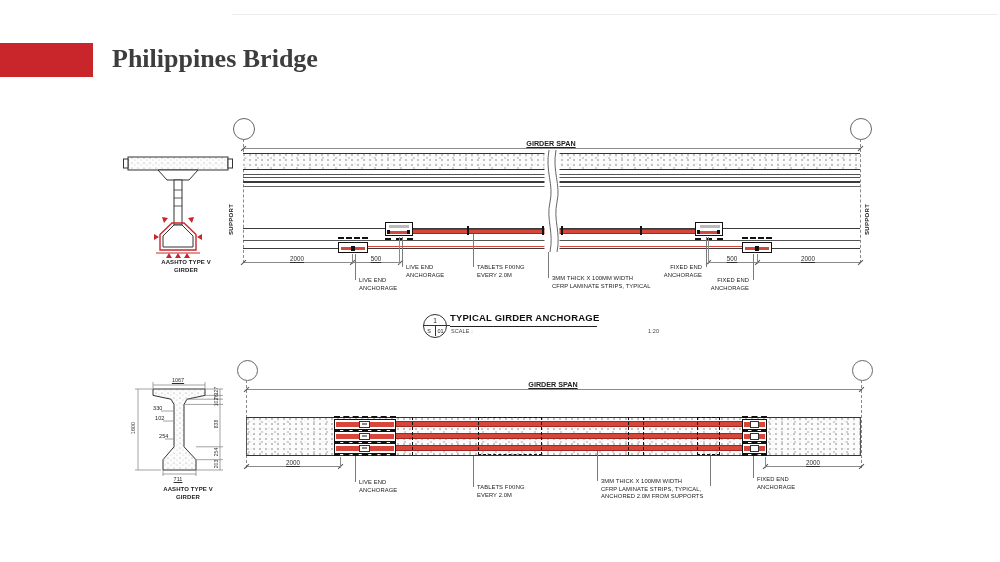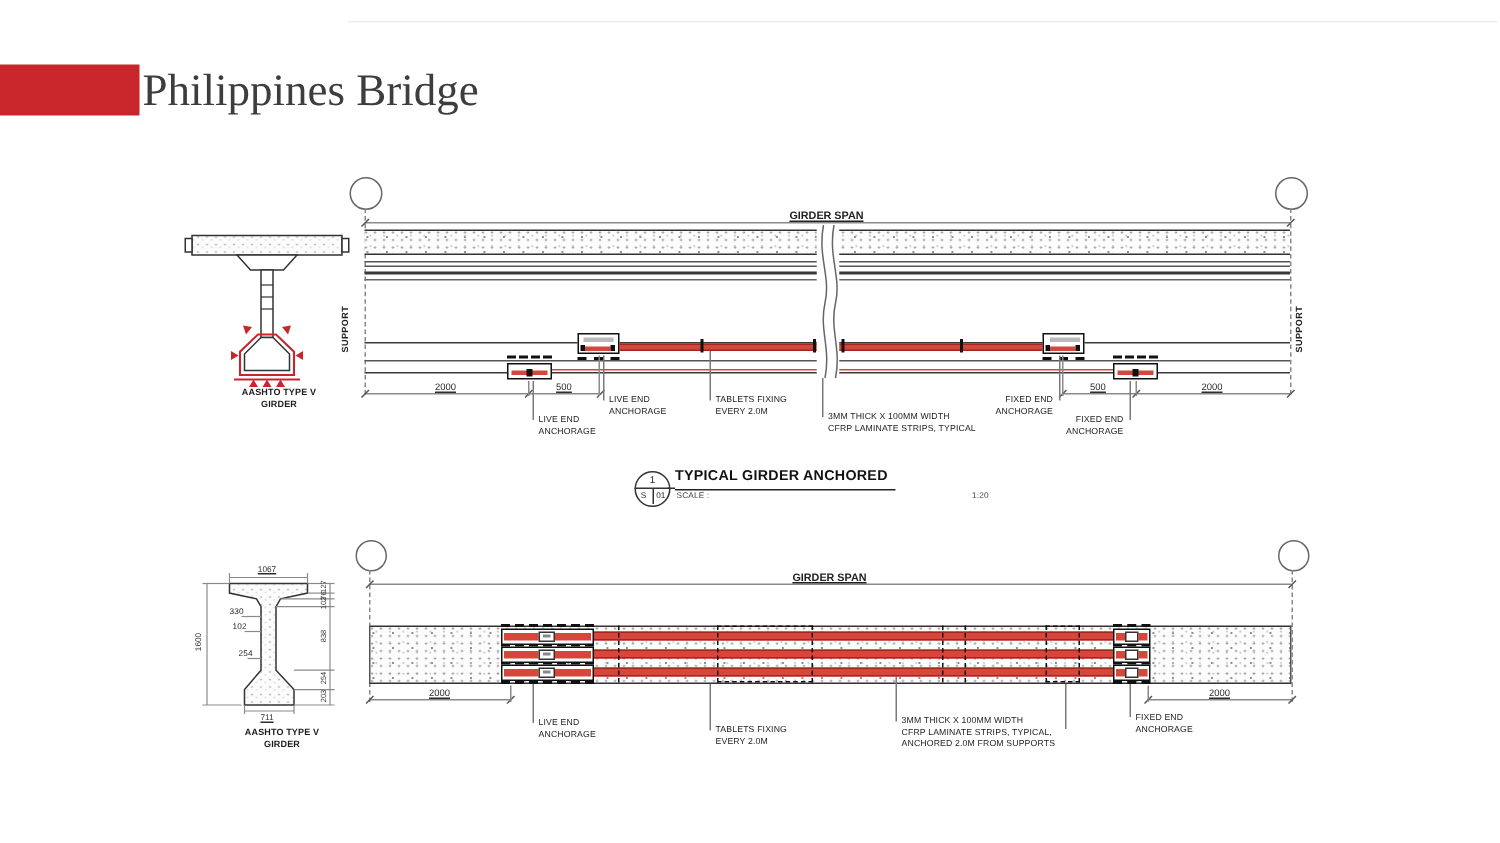--- a/index.html
+++ b/index.html
@@ -33,21 +33,21 @@
   .rot{position:absolute;font-size:5px;color:#333;transform:rotate(-90deg);text-align:center;white-space:nowrap;}
   svg{position:absolute;overflow:visible;}
 </style>
 </head>
 <body>
 
 <div class="slide">
 
   <div class="abs" style="left:232px;top:14px;width:766px;height:1px;background:#ececec;"></div>
   <div class="abs" style="left:0;top:43px;width:93px;height:34px;background:#C9262C;"></div>
-  <div class="abs" style="left:95px;top:44px;font-family:'Liberation Serif',serif;font-weight:normal;font-size:30px;color:#3d3d3d;">Philippines Bridge</div>
+  <div class="abs" style="left:112px;top:44px;font-family:'Liberation Serif',serif;font-weight:bold;font-size:26px;color:#3d3d3d;">Philippines Bridge</div>
 
   <div>
 
     <div class="circle" style="left:233px;top:118px;width:20px;height:20px;"></div>
     <div class="circle" style="left:850px;top:118px;width:20px;height:20px;"></div>
     <div class="supline" style="left:243px;top:139px;height:124px;"></div>
     <div class="supline" style="left:860px;top:139px;height:124px;"></div>
     <div class="vtext" style="left:228px;top:193px;height:42px;">SUPPORT</div>
     <div class="vtext" style="left:864px;top:193px;height:42px;">SUPPORT</div>
 
@@ -188,21 +188,21 @@
     </svg>
 
     <div class="circle" style="left:423px;top:314px;width:22px;height:22px;border-color:#333;">
       <div class="abs" style="left:-1px;top:10px;width:23px;height:1px;background:#333;"></div>
       <div class="abs" style="left:10.5px;top:11px;width:1px;height:10px;background:#333;"></div>
       <div class="abs ctr" style="left:0;top:2px;width:22px;font-size:6.5px;color:#222;">1</div>
       <div class="abs ctr" style="left:0;top:12.5px;width:10px;font-size:5.5px;color:#222;">S</div>
       <div class="abs ctr" style="left:11px;top:12.5px;width:11px;font-size:5.5px;color:#222;">01</div>
     </div>
     <div class="hline" style="left:445px;top:324.5px;width:5px;background:#333;"></div>
-    <div class="abs b" style="left:450px;top:312px;font-size:9.5px;color:#111;letter-spacing:.2px;">TYPICAL GIRDER ANCHORED</div>
+    <div class="abs b" style="left:450px;top:312px;font-size:9.5px;color:#111;letter-spacing:.2px;">TYPICAL GIRDER ANCHORAGE</div>
     <div class="hline" style="left:450px;top:325.5px;width:147px;height:1.5px;background:#222;"></div>
     <div class="lbl" style="left:451px;top:328px;font-size:5.5px;color:#444;">SCALE :</div>
     <div class="lbl" style="left:648px;top:328px;font-size:5.5px;color:#444;">1:20</div>
   </div>
 
   <div>
 
     <div class="circle" style="left:237px;top:360px;width:19px;height:19px;"></div>
     <div class="circle" style="left:852px;top:360px;width:19px;height:19px;"></div>
     <div class="supline" style="left:246px;top:380px;height:88px;"></div>

